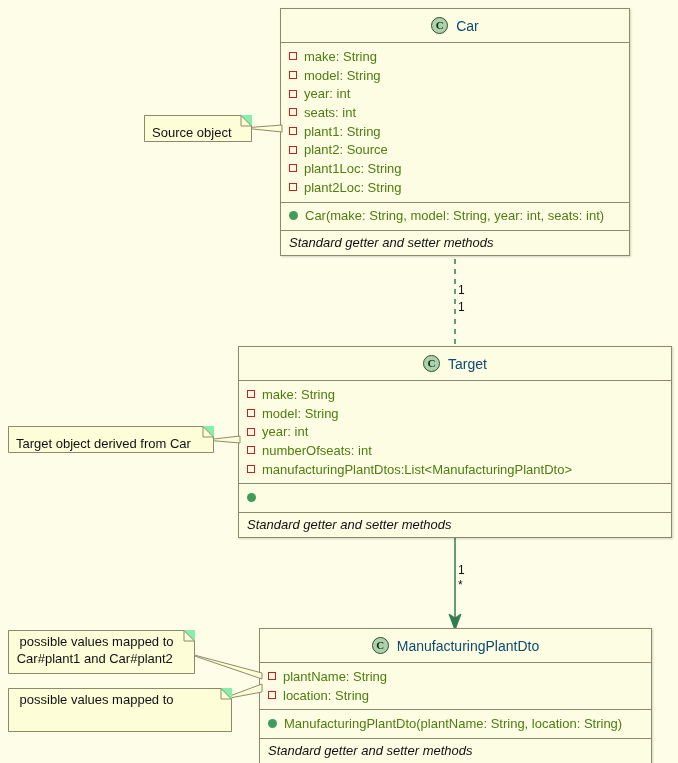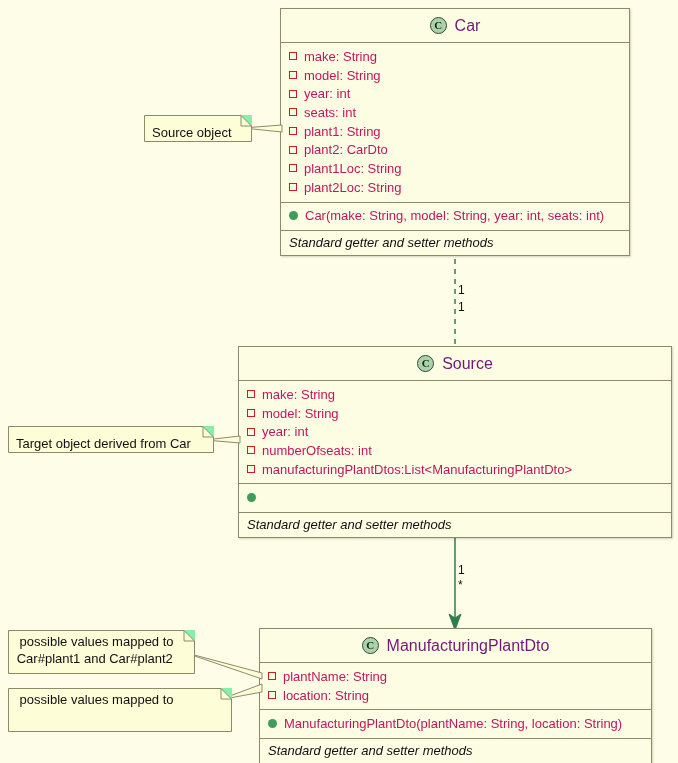--- a/index.html
+++ b/index.html
@@ -49,37 +49,37 @@
     border: 1.3px solid #2f4f2f;
     color: #0d2d0d;
     font-size: 11px;
     font-weight: bold;
     line-height: 15px;
     text-align: center;
     box-sizing: border-box;
     font-family: "Liberation Serif", serif;
   }
   .class-title {
-    font-size: 16px;
-    color: #701a75;
+    font-size: 14px;
+    color: #0c4a6e;
   }
   .section {
     border-bottom: 1px solid #8b8b6b;
     box-sizing: border-box;
     padding: 4px 0 5px 0;
   }
   .section.last { border-bottom: none; }
   .member {
     display: flex;
     align-items: center;
     gap: 7px;
     padding: 0 8px;
     height: 18.7px;
     font-size: 13px;
-    color: #be185d;
+    color: #4d7c0f;
     white-space: nowrap;
   }
   .mk-private {
     width: 8px;
     height: 8px;
     border: 1.5px solid #c82020;
     background: transparent;
     box-sizing: border-box;
     flex: 0 0 auto;
   }
@@ -163,21 +163,21 @@
       <div class="member">
         <span class="mk-private"></span>
         <span>seats: int</span>
       </div>
       <div class="member">
         <span class="mk-private"></span>
         <span>plant1: String</span>
       </div>
       <div class="member">
         <span class="mk-private"></span>
-        <span>plant2: CarDto</span>
+        <span>plant2: Source</span>
       </div>
       <div class="member">
         <span class="mk-private"></span>
         <span>plant1Loc: String</span>
       </div>
       <div class="member">
         <span class="mk-private"></span>
         <span>plant2Loc: String</span>
       </div>
     </div>
@@ -188,21 +188,21 @@
       </div>
     </div>
     <div class="section last" style="padding:0;">
       <div class="footer-note">Standard getter and setter methods</div>
     </div>
   </div>
 
   <div class="class-box" style="left:238px; top:346px; width:434px;">
     <div class="class-header">
       <span class="class-icon">C</span>
-      <span class="class-title">Source</span>
+      <span class="class-title">Target</span>
     </div>
     <div class="section">
       <div class="member">
         <span class="mk-private"></span>
         <span>make: String</span>
       </div>
       <div class="member">
         <span class="mk-private"></span>
         <span>model: String</span>
       </div>

